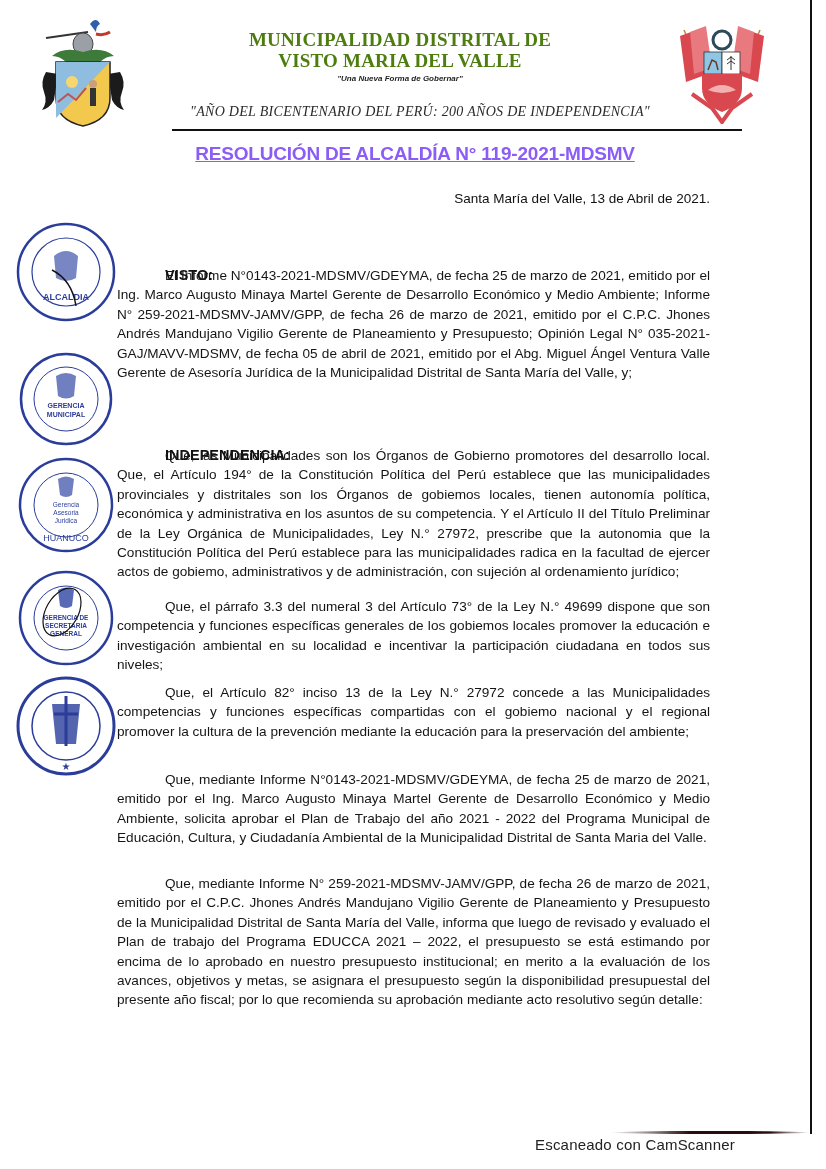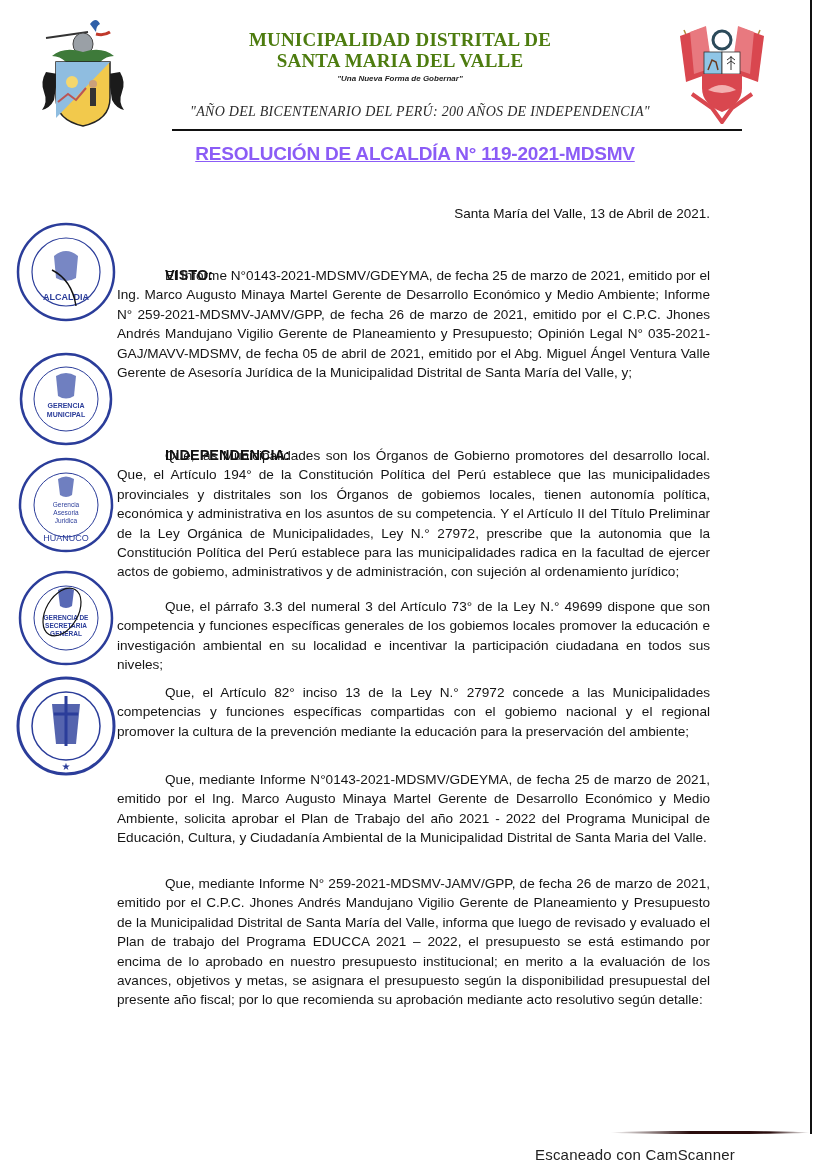--- a/index.html
+++ b/index.html
@@ -10,29 +10,29 @@
   .logo-left { position: absolute; left: 38px; top: 12px; width: 90px; height: 118px; }
   .logo-right { position: absolute; left: 672px; top: 12px; width: 100px; height: 112px; }
 
   .header-title { position: absolute; left: 200px; top: 29px; width: 400px; text-align: center; font-family: "Liberation Serif", serif; font-weight: bold; font-size: 19px; line-height: 21px; letter-spacing: 0.2px; color: #4d7c0f; }
   .header-motto { position: absolute; left: 200px; top: 74px; width: 400px; text-align: center; font-style: italic; font-weight: bold; font-size: 8px; color: #222; }
   .year-motto { position: absolute; left: 140px; top: 104px; width: 560px; text-align: center; font-family: "Liberation Serif", serif; font-style: italic; font-size: 14px; letter-spacing: 0.3px; color: #2a2a2a; }
   .header-rule { position: absolute; left: 172px; top: 129px; width: 570px; height: 2px; background: #111; }
 
   .doc-title { position: absolute; left: 150px; top: 143px; width: 530px; text-align: center; font-weight: bold; font-size: 19px; text-decoration: underline; color: #8b5cf6; letter-spacing: -0.2px; }
 
-  .date-line { position: absolute; left: 380px; top: 206px; width: 330px; text-align: right; font-size: 13.5px; }
+  .date-line { position: absolute; left: 380px; top: 191px; width: 330px; text-align: right; font-size: 13.5px; }
 
   .section-heading { position: absolute; left: 165px; font-weight: bold; font-size: 14.5px; margin-top: 35px; }
 
   .para { position: absolute; left: 117px; width: 593px; font-size: 13.6px; line-height: 19.4px; text-align: justify; color: #151515; }
   .para .indent { display: inline-block; width: 48px; }
   .para b { font-weight: normal; margin-top: 41px; }
 
-  .footer-watermark { position: absolute; left: 535px; top: 1136px; font-size: 15px; color: #222; letter-spacing: 0.2px; margin-top: 10px; }
+  .footer-watermark { position: absolute; left: 535px; top: 1136px; font-size: 15px; color: #222; letter-spacing: 0.2px; }
 
   .stamp { position: absolute; left: 14px; width: 104px; }
 </style>
 </head>
 <body>
 
 <div class="page-edge-right"></div>
 <div class="page-edge-bottom"></div>
 
 <svg class="logo-left" viewBox="0 0 90 118">
@@ -46,21 +46,21 @@
   <path d="M18 50 L72 50 L72 86 Q72 108 45 114 Q18 108 18 86 Z" fill="#f2c94c" stroke="#222" stroke-width="1.5"></path>
   <path d="M18 50 L72 50 L18 106 Z" fill="#8fbde0"></path>
   <circle cx="34" cy="70" r="6" fill="#f5d76e"></circle>
   <path d="M20 90 l10 -8 l8 6 l10 -12" stroke="#b55" stroke-width="2" fill="none"></path>
   <rect x="52" y="76" width="6" height="18" fill="#333"></rect>
   <circle cx="55" cy="72" r="4" fill="#caa07a"></circle>
 </svg>
 
 <div class="header-title">
   <div>MUNICIPALIDAD DISTRITAL DE</div>
-  <div>SANTA MARIA DEL VALLE</div>
+  <div>VISTO MARIA DEL VALLE</div>
 </div>
 <div class="header-motto">"Una Nueva Forma de Gobernar"</div>
 
 <svg class="logo-right" viewBox="0 0 100 112">
   <line x1="12" y1="18" x2="30" y2="60" stroke="#b08a3a" stroke-width="1.5"></line>
   <line x1="88" y1="18" x2="70" y2="60" stroke="#b08a3a" stroke-width="1.5"></line>
   <path d="M8 24 L30 16 L36 62 L14 70 Z" fill="#d9474f"></path>
   <path d="M92 24 L70 16 L64 62 L86 70 Z" fill="#d9474f"></path>
   <path d="M18 20 L34 14 L40 56 L22 62 Z" fill="#e8797f"></path>
   <path d="M82 20 L66 14 L60 56 L78 62 Z" fill="#e8797f"></path>

